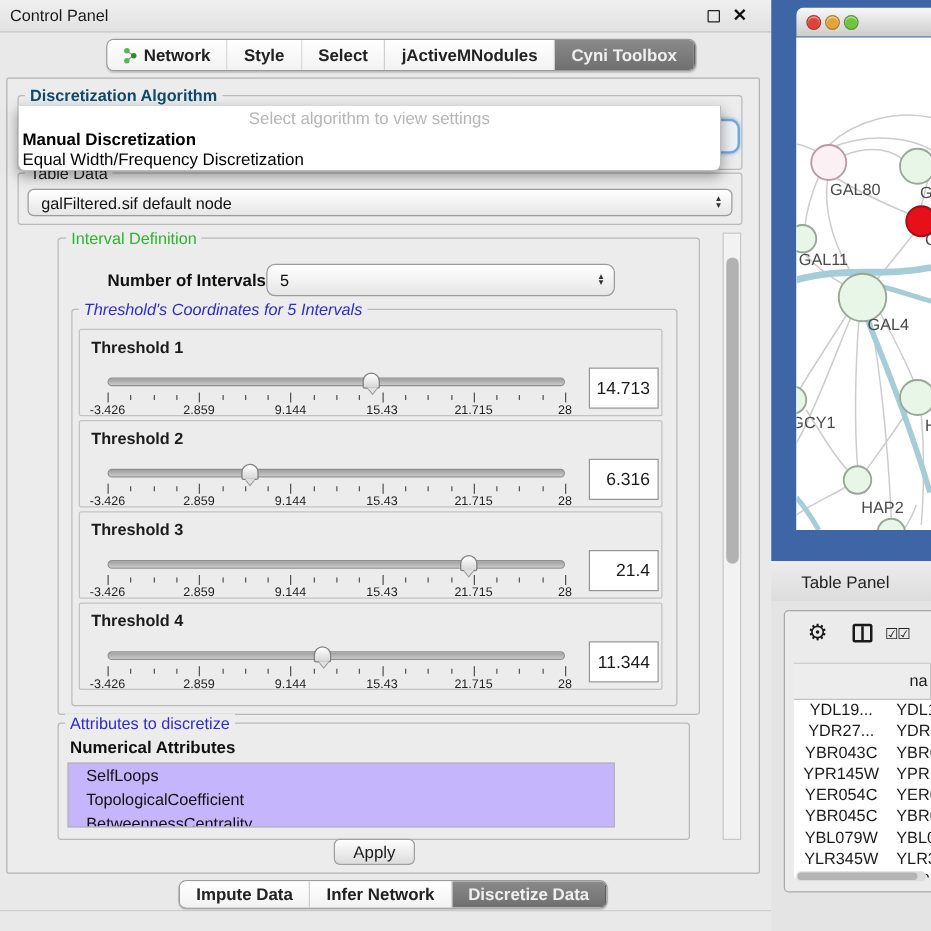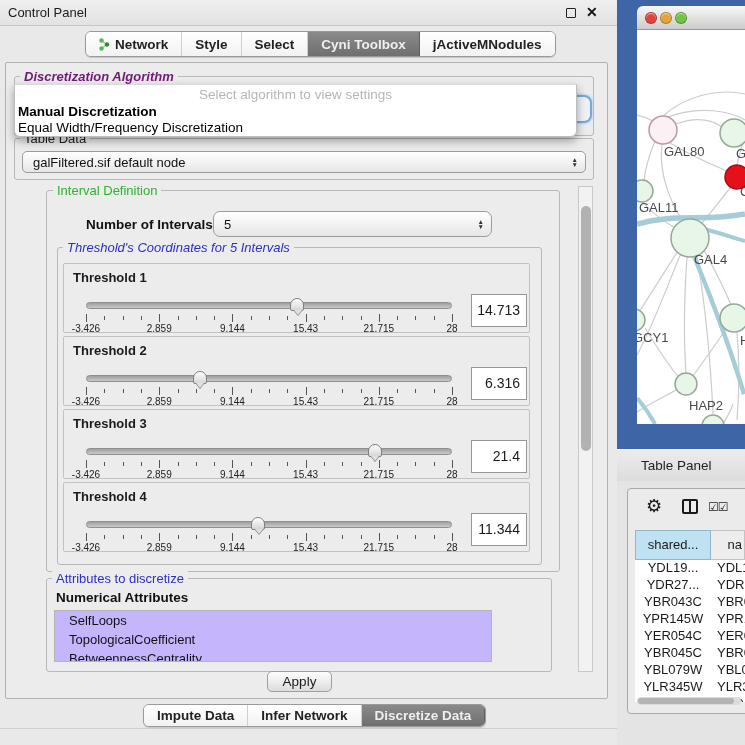--- a/index.html
+++ b/index.html
@@ -29,21 +29,21 @@
   .net-icon { display:inline-block; width:11px; height:15px; }
   .bottom-divider { position:absolute; left:0; top:728px; width:617px; height:1px; background:#cfcfcf; }
 
   
   .content-panel { position:absolute; left:5px; top:62px; width:603px; height:637px;
     background:#ececec; border:1px solid #b2b2b2; border-radius:2px; }
   .groupbox { position:absolute; border:1px solid #b9b9b9; border-radius:3px; }
   .grouplabel { position:absolute; font-size:13px; background:#ececec; padding:0 4px; white-space:nowrap; }
   .g-green { color:#2db32d; }
   .g-blue  { color:#2d2dc8; }
-  .g-faded { color:#701a75;font-style:italic; }
+  .g-faded { color:#0c4a6e; }
 
   
   .combo { position:absolute; background:linear-gradient(#ffffff,#e6e6e6); border:1px solid #9c9c9c;
     border-radius:5px; font-size:13px; color:#111; display:flex; align-items:center; padding:0 22px 0 10px; }
   .stepper { position:absolute; right:7px; top:50%; transform:translateY(-50%); display:flex; flex-direction:column;
     align-items:center; line-height:5px; font-size:6.5px; color:#333; }
   .stepper::before { content:"▲"; } .stepper::after { content:"▼"; }
 
   
   .combo-fragment { position:absolute; left:570px; top:95px; width:22px; height:28px;
@@ -151,25 +151,25 @@
         </svg>
       </span>
       <span>Network</span>
     </div>
     <div class="tab">
         <span>Style</span>
       </div>
     <div class="tab">
         <span>Select</span>
       </div>
+    <div class="tab">
+        <span>jActiveMNodules</span>
+      </div>
     <div class="tab active">
         <span>Cyni Toolbox</span>
-      </div>
-    <div class="tab">
-        <span>jActiveMNodules</span>
       </div>
   </div>
 
   <div class="content-panel"></div>
 
   <div class="groupbox" style="left:14px; top:76px; width:580px; height:60px;"></div>
   <span class="grouplabel g-faded" style="left:20px; top:69px; font-weight:bold;">Discretization Algorithm</span>
   <div class="combo-fragment"></div>
 
   <div class="popup">
@@ -459,21 +459,20 @@
     <span class="t">Table Panel</span>
   </div>
   <div class="tp-region"></div>
   <div class="tp-panel"></div>
   <span class="gear-icon"></span>
   <span class="cols-icon"></span>
   <span class="checks-icon"></span>
 
   <div class="tp-table">
     <div class="tp-headrow">
-      <div class="tp-h1">shared...</div>
       <div class="tp-h2">na</div>
     </div>
     <div class="tp-rows" id="tpRows">
         <div class="tp-row">
           <div class="tp-c1">YDL19...</div>
           <div class="tp-c2">YDL1</div>
         </div>
         <div class="tp-row">
           <div class="tp-c1">YDR27...</div>
           <div class="tp-c2">YDR2</div>

